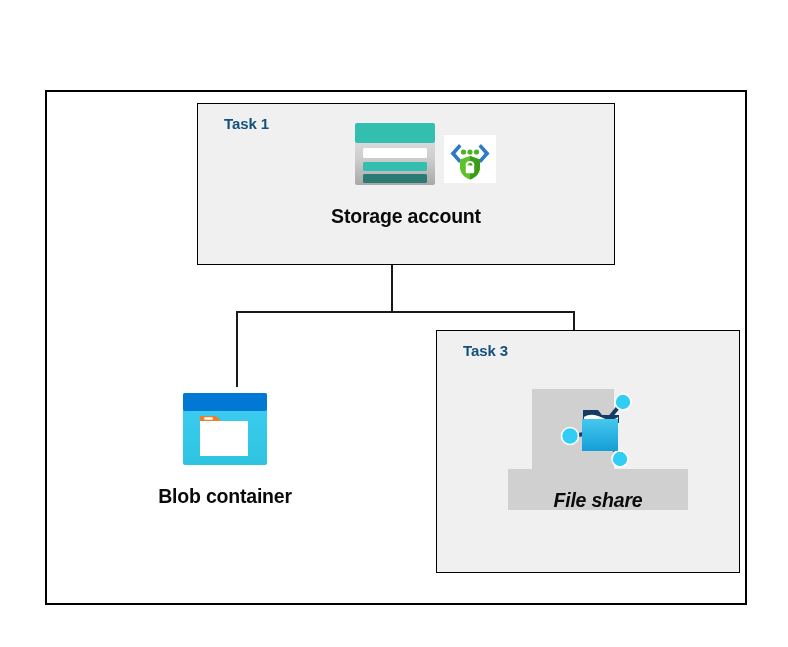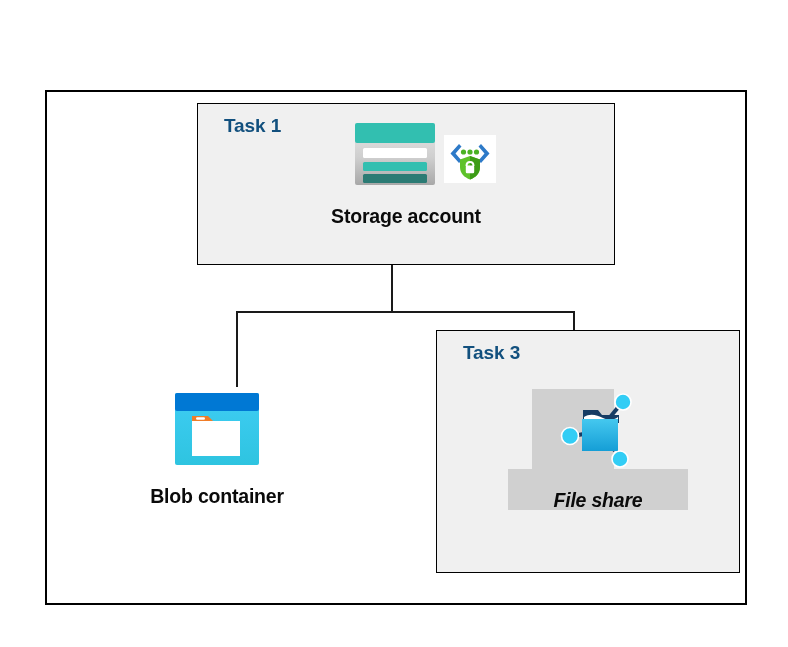--- a/index.html
+++ b/index.html
@@ -67,21 +67,21 @@
     box-sizing: border-box;
   }
   #task-1-box { left: 197px; top: 103px;  width: 418px; height: 162px; }
   #task-2-box { left: 72px;  top: 330px;  width: 306px; height: 243px; }
   #task-3-box { left: 422px; top: 330px;  width: 304px; height: 243px; margin-left: 14px; }
 
   .task-label {
     position: absolute;
     left: 26px;
     top: 11px;
-    font-size: 19px;
+    font-size: 15px;
     font-weight: bold;
     color: #12507e;
     letter-spacing: -0.1px;
     white-space: nowrap;
   }
 
   
   .node {
     position: absolute;
     text-align: center;
@@ -119,21 +119,21 @@
     width: 52px;
     height: 48px;
     background: #ffffff;
   }
   #node-storage-account .node-caption {
     margin-top: 17px;
   }
 
   
   #node-blob-container {
-    left: 64px;
+    left: 72px;
     top: 390px;
     width: 306px;
   }
   #blob-container-icon {
     display: block;
     margin: 0 auto;
     width: 90px;
     height: 78px;
   }
   #node-blob-container .node-caption {

